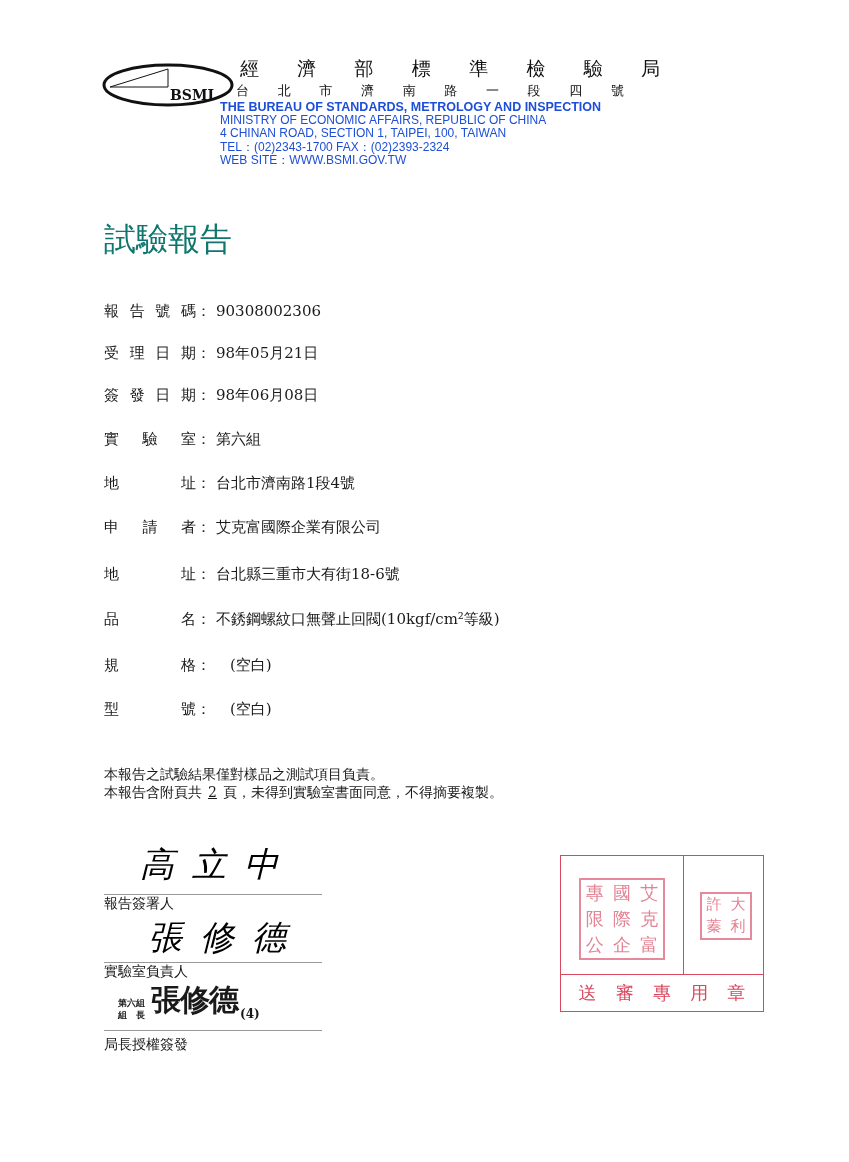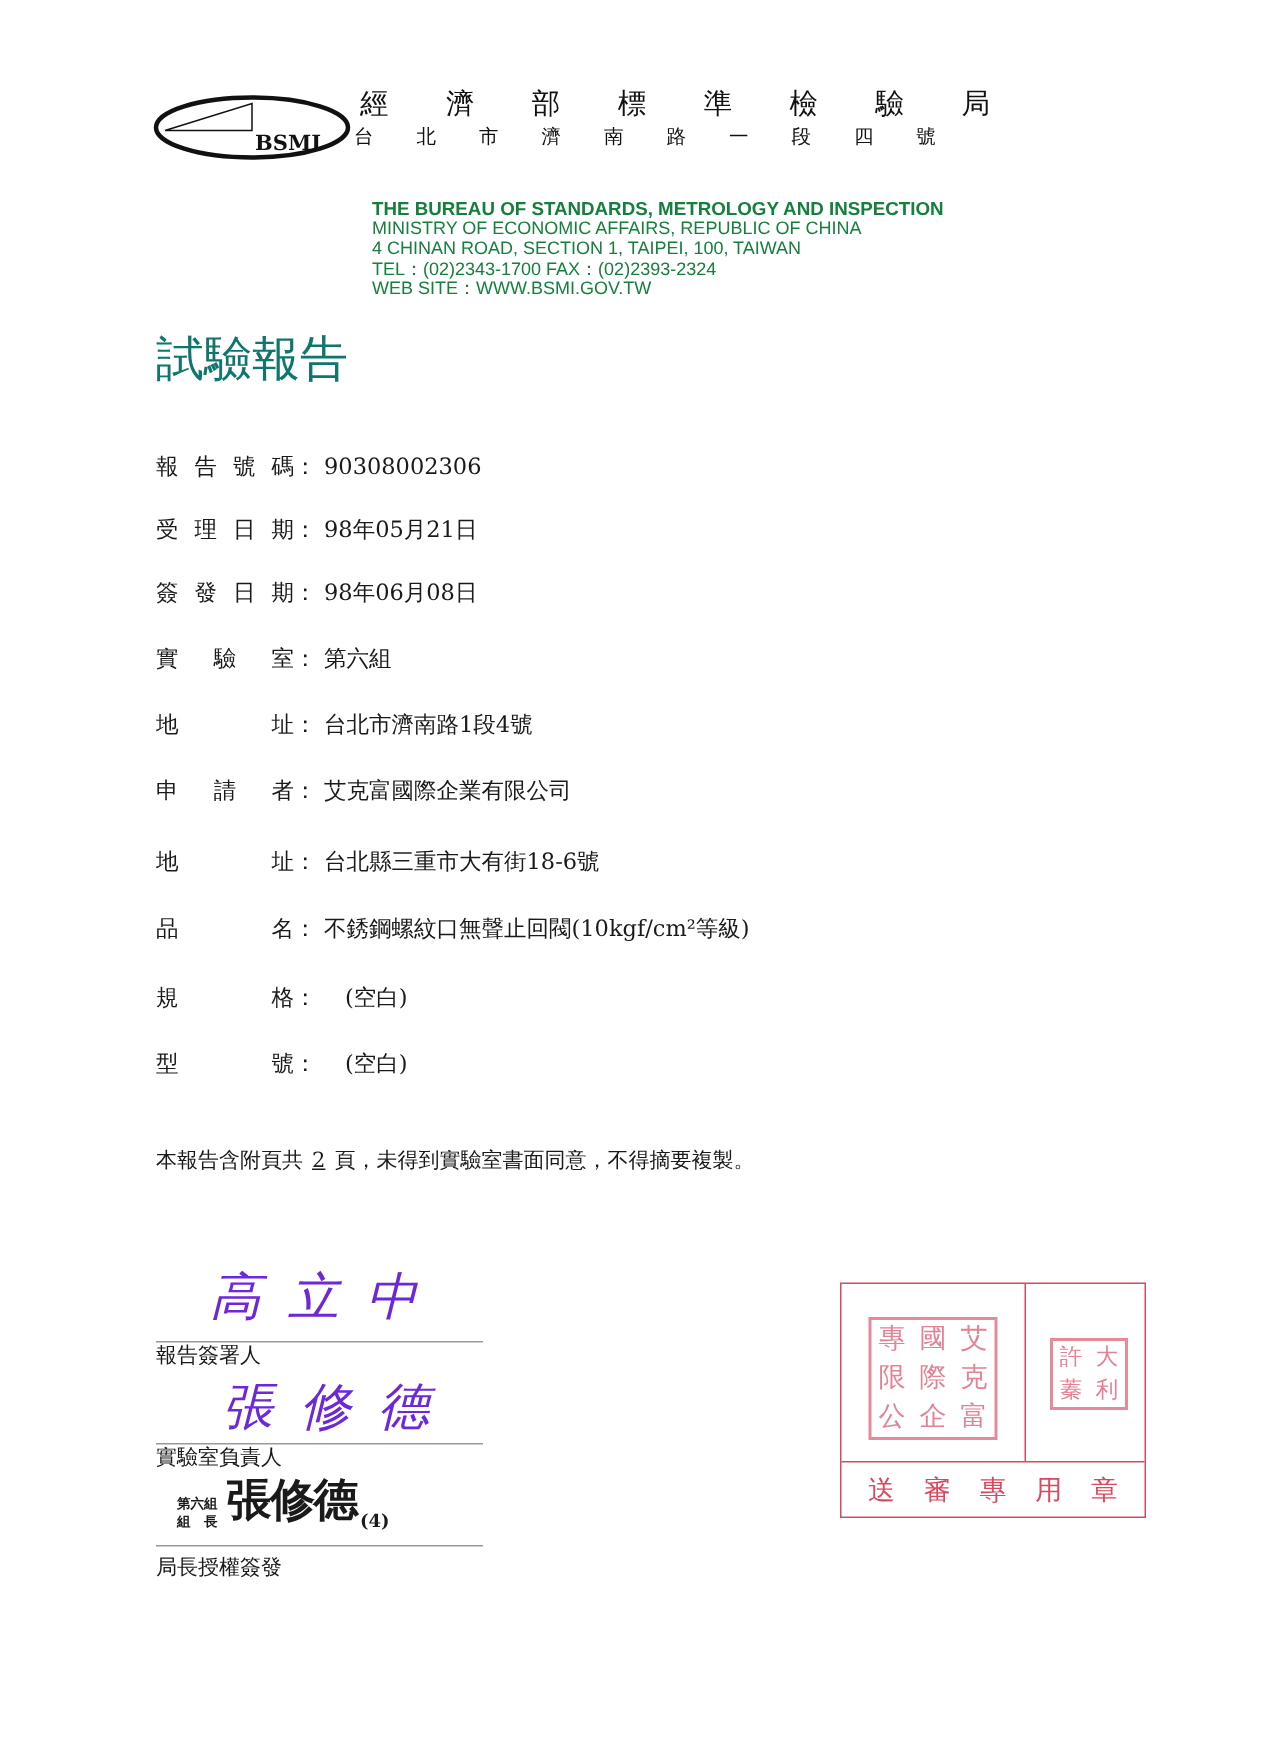--- a/index.html
+++ b/index.html
@@ -5,36 +5,36 @@
   html, body { margin:0; padding:0; }
   body {
     width:849px; height:1162px; background:#ffffff; position:relative; overflow:hidden;
     font-family: "DejaVu Serif", "Liberation Serif", serif; color:#1a1a1a;
   }
   .abs { position:absolute; }
   
   .logo { left:100px; top:60px; width:140px; height:50px; }
   .hdr-cn { left:240px; top:56px; width:420px; font-size:19px; letter-spacing:0; display:flex; justify-content:space-between; font-family:"DejaVu Serif", serif; color:#111; }
   .hdr-addr { left:236px; top:82px; width:388px; font-size:13px; display:flex; justify-content:space-between; color:#111; font-family:"DejaVu Serif", serif; }
-  .hdr-en { left:248px; font-family:"Liberation Sans", sans-serif; font-size:12px; line-height:13px; color:#15803d; white-space:nowrap;margin-top:32px; }
+  .hdr-en { left:220px; font-family:"Liberation Sans", sans-serif; font-size:12px; line-height:13px; color:#1d4ed8; white-space:nowrap; }
   .hdr-en.bold { font-weight:bold; font-size:12.5px; }
   
   .title { left:104px; top:218px; font-size:32px; font-family:"DejaVu Serif", serif; color:#0f766e; }
   
   .field { left:104px; height:22px; font-size:15px; display:flex; align-items:center; font-family:"DejaVu Serif", serif; }
   .field .lbl { width:92px; display:flex; justify-content:space-between; }
   .field .colon { width:16px; }
   .field .val { padding-left:4px; white-space:nowrap; }
   .field .val.indent { padding-left:18px; }
   .notes { left:104px; top:765px; font-size:14px; line-height:18px; font-family:"DejaVu Serif", serif; }
   .notes .ul { text-decoration:underline; padding:0 6px; }
   
   .sig-line { left:104px; width:218px; height:0; border-top:1px solid #999; }
   .sig-label { left:104px; font-size:14px; font-family:"DejaVu Serif", serif; }
-  .sig-hand { font-family:"DejaVu Serif", serif; font-style:italic; color:#6d28d9; letter-spacing:18px; }
+  .sig-hand { font-family:"DejaVu Serif", serif; font-style:italic; color:#000000; letter-spacing:18px; }
   .sig-stamp { left:118px; top:980px; display:flex; align-items:flex-end; }
   .sig-stamp .small { font-size:9px; font-weight:bold; line-height:12px; margin-right:6px; }
   .sig-stamp .big { font-size:30px; font-weight:bold; font-family:"DejaVu Sans", sans-serif; letter-spacing:-1px; }
   .sig-stamp .num { font-size:12px; font-weight:bold; margin-left:2px; }
   
   .stamp { left:560px; top:855px; width:204px; height:157px; border:1.5px solid #d9485f; box-sizing:border-box; color:#d9485f; }
   .stamp .top { position:absolute; left:0; top:0; right:0; height:118px; border-bottom:1.5px solid #d9485f; }
   .stamp .divider { position:absolute; left:122px; top:0; height:118px; border-left:1.5px solid #d9485f; }
   .stamp .seal-big { position:absolute; left:18px; top:22px; width:82px; height:78px; border:2px solid #e6899a; display:grid; grid-template-columns:repeat(3,1fr); font-size:18px; color:#e38294; text-align:center; line-height:26px; }
   .stamp .seal-small { position:absolute; left:139px; top:36px; width:48px; height:44px; border:2px solid #e6899a; display:grid; grid-template-columns:1fr 1fr; font-size:15px; color:#e38294; text-align:center; line-height:20px; }
@@ -163,20 +163,21 @@
 <div class="abs field" style="top:698px;">
   <span class="lbl">
       <span>型</span>
       <span>號</span>
     </span>
     <span class="colon">：</span>
     <span class="val indent">(空白)</span>
 </div>
 
 <div class="abs notes">
+  <div>本報告之試驗結果僅對樣品之測試項目負責。</div>
   <div><span>本報告含附頁共</span><span class="ul">2</span><span>頁，未得到實驗室書面同意，不得摘要複製。</span></div>
 </div>
 
 <div class="abs sig-hand" style="left:140px; top:842px; font-size:34px;">高立中</div>
 <div class="abs sig-line" style="top:894px;"></div>
 <div class="abs sig-label" style="top:895px;">報告簽署人</div>
 
 <div class="abs sig-hand" style="left:148px; top:915px; font-size:34px; font-weight:normal;">張修德</div>
 <div class="abs sig-line" style="top:962px;"></div>
 <div class="abs sig-label" style="top:963px;">實驗室負責人</div>

